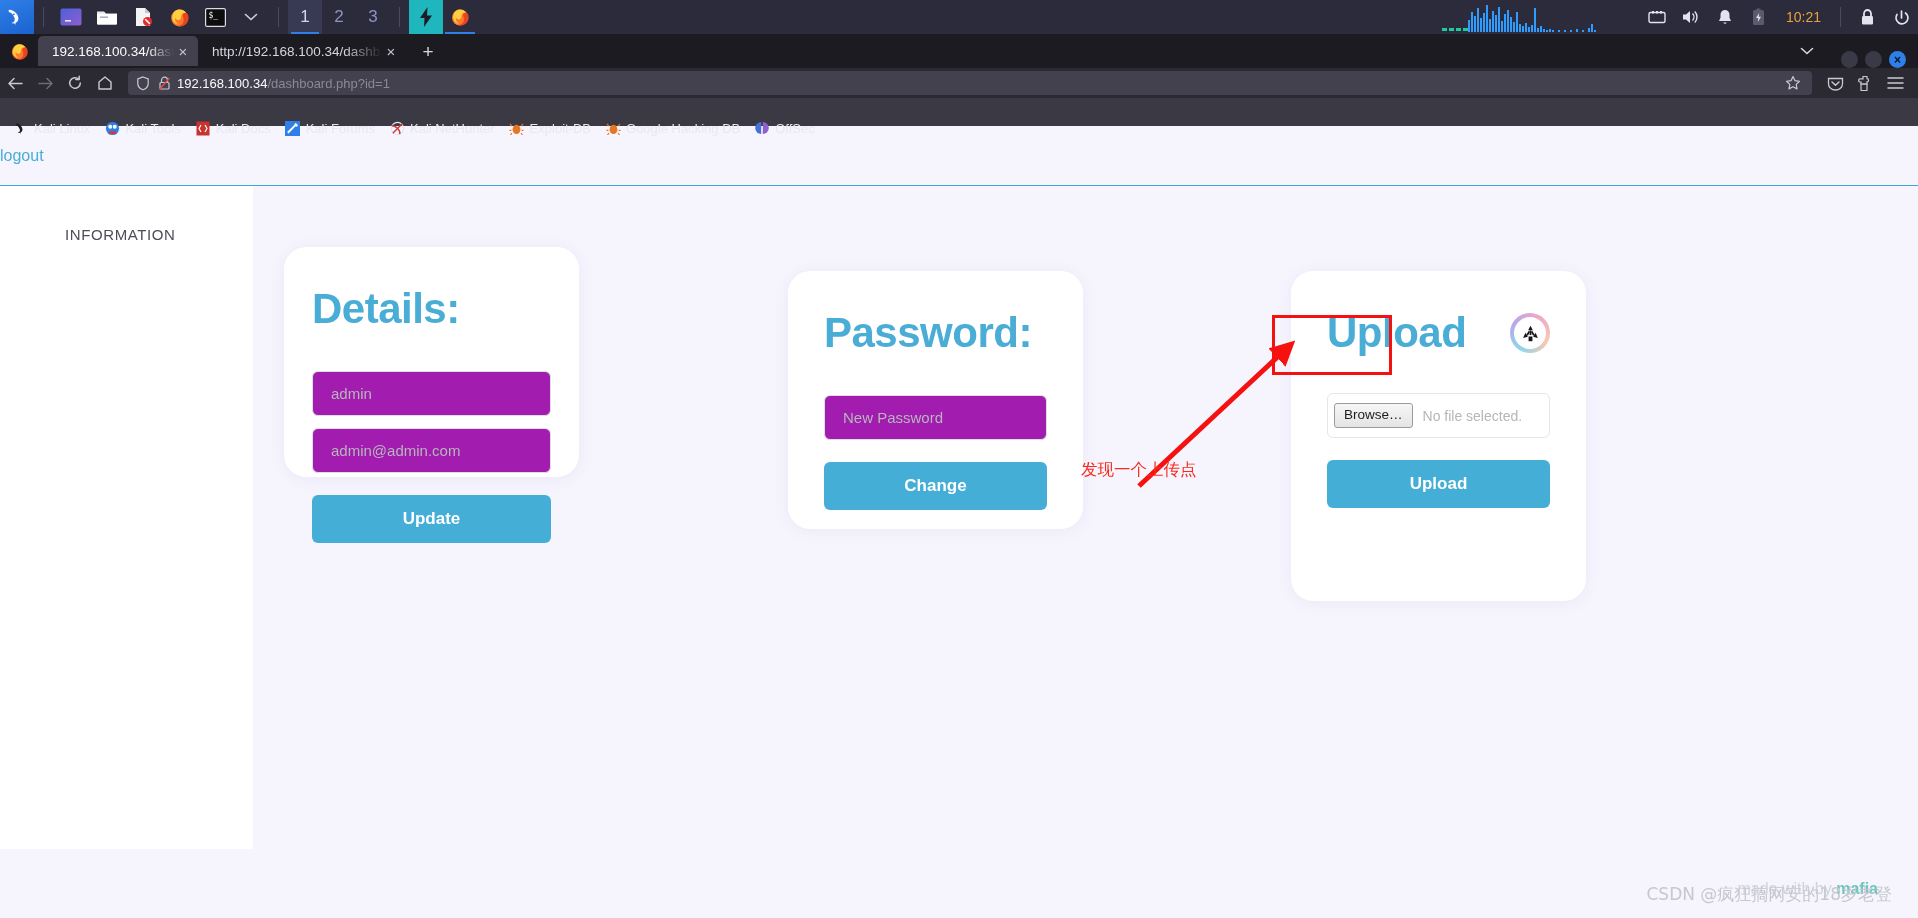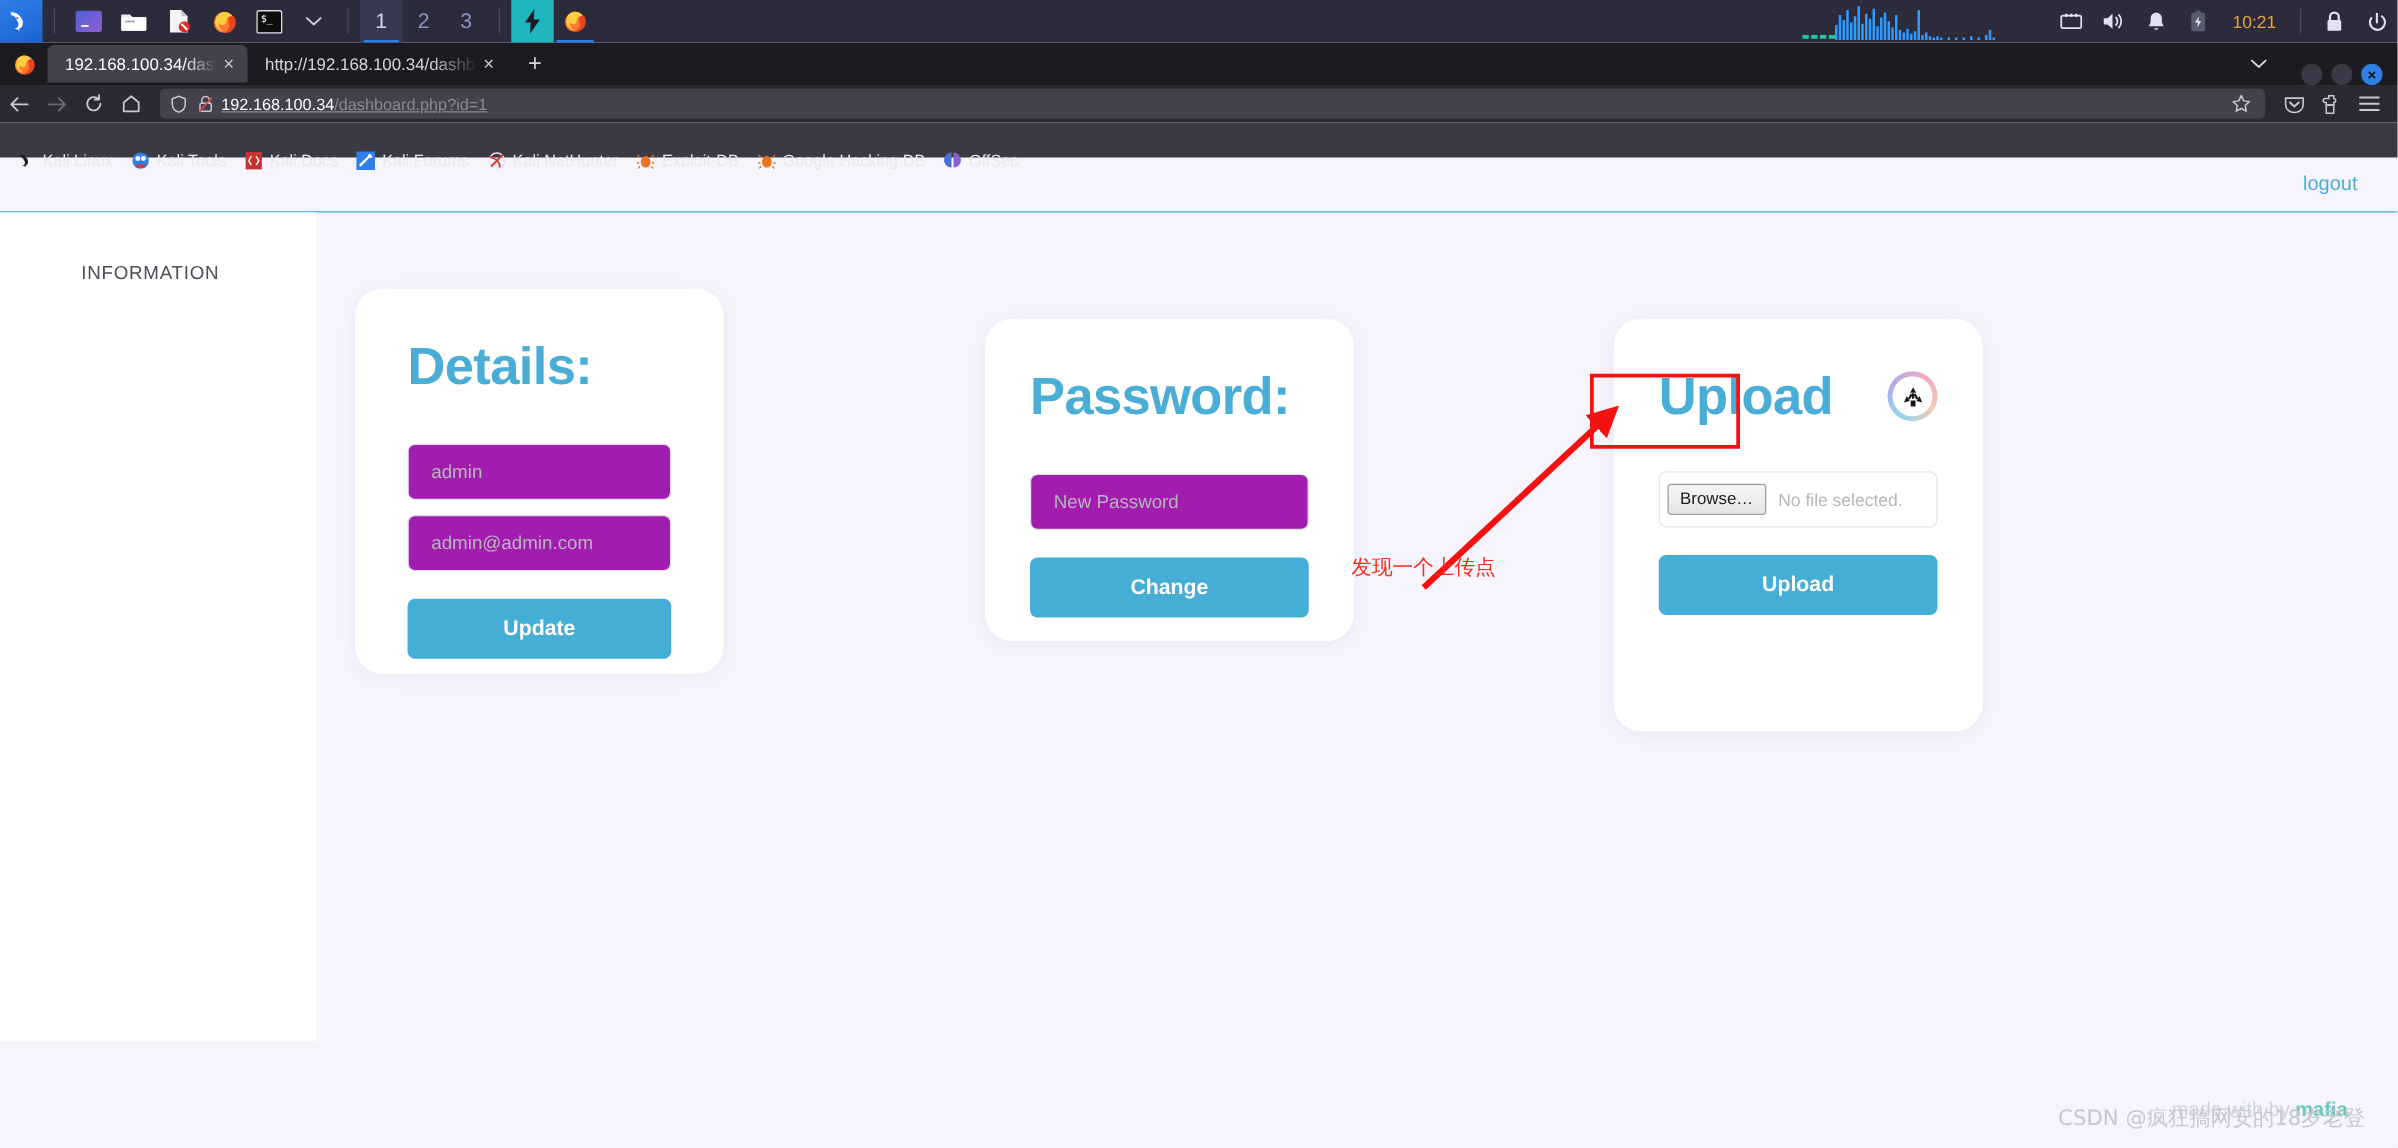--- a/index.html
+++ b/index.html
@@ -122,21 +122,21 @@
   }
   .navico.dim { color: #6d6d78; }
   #urlbar {
     flex: 1 1 auto; height: 24px; background: #42414d;
     border-radius: 4px; margin: 0 8px;
     display:flex; align-items:center; padding: 0 8px;
     min-width: 0;
   }
   #url-text {
     font-size: 13px; color: #8a8a96; flex: 1 1 auto;
-    white-space: nowrap; overflow: hidden; margin-left: 6px; text-decoration: underline;
+    white-space: nowrap; overflow: hidden; margin-left: 6px;
   }
   #url-text b { color:#fbfbfe; font-weight: normal; }
   #star { width: 22px; height:22px; display:flex;align-items:center;justify-content:center; color:#c9c9d3; }
 
   #bookmarks {
     position: absolute; top: 98px; left: 0;
     width: 1918px; height: 28px;
     background: #3a3944;
     display: flex; align-items: center;
     padding-left: 6px;
@@ -151,24 +151,24 @@
   .bmico { width: 16px; height: 16px; display:flex;align-items:center;justify-content:center; flex:0 0 auto; }
 
   
   #page {
     position: absolute; top: 126px; left: 0;
     width: 1918px; height: 792px;
     background: #f6f4fd;
     overflow: hidden;
   }
   #pg-header {
-    height: 44px; width: 100%;
+    height: 60px; width: 100%;
     background: #f6f4fd;
     border-bottom: 1px solid #3aa8d8;
-    display: flex; align-items: center; justify-content: flex-end;
+    display: flex; align-items: center; 
     padding-right: 32px;
   }
   #logout {
     font-size: 16px; color: #4aadd6;
   }
   #pg-body { display: flex; height: 742px; }
   #sidebar {
     width: 253px; flex: 0 0 253px; height: 663px;
     background: #ffffff;
     padding-top: 40px;
@@ -203,21 +203,21 @@
     font-size: 15px; color: #b6b6bb;
   }
   .btn {
     width: 100%; height: 48px;
     background: #44aed7; border-radius: 6px;
     display: flex; align-items: center; justify-content: center;
     color: #fff; font-size: 17px; font-weight: bold;
   }
 
   
-  #card-details { left: 31px; top: 61px; width: 295px; height: 308px; padding: 38px 42px 0; }
+  #card-details { left: 31px; top: 61px; width: 295px; height: 230px; padding: 38px 28px 0; }
   #card-details h2 { margin-bottom: 38px; }
   #card-details .fld + .fld { margin-top: 12px; }
   #card-details .btn { margin-top: 22px; }
 
   
   #card-password { left: 535px; top: 85px; width: 295px; height: 258px; padding: 38px 36px 0; }
   #card-password h2 { margin-bottom: 38px; }
   #card-password .btn { margin-top: 22px; }
 
   

